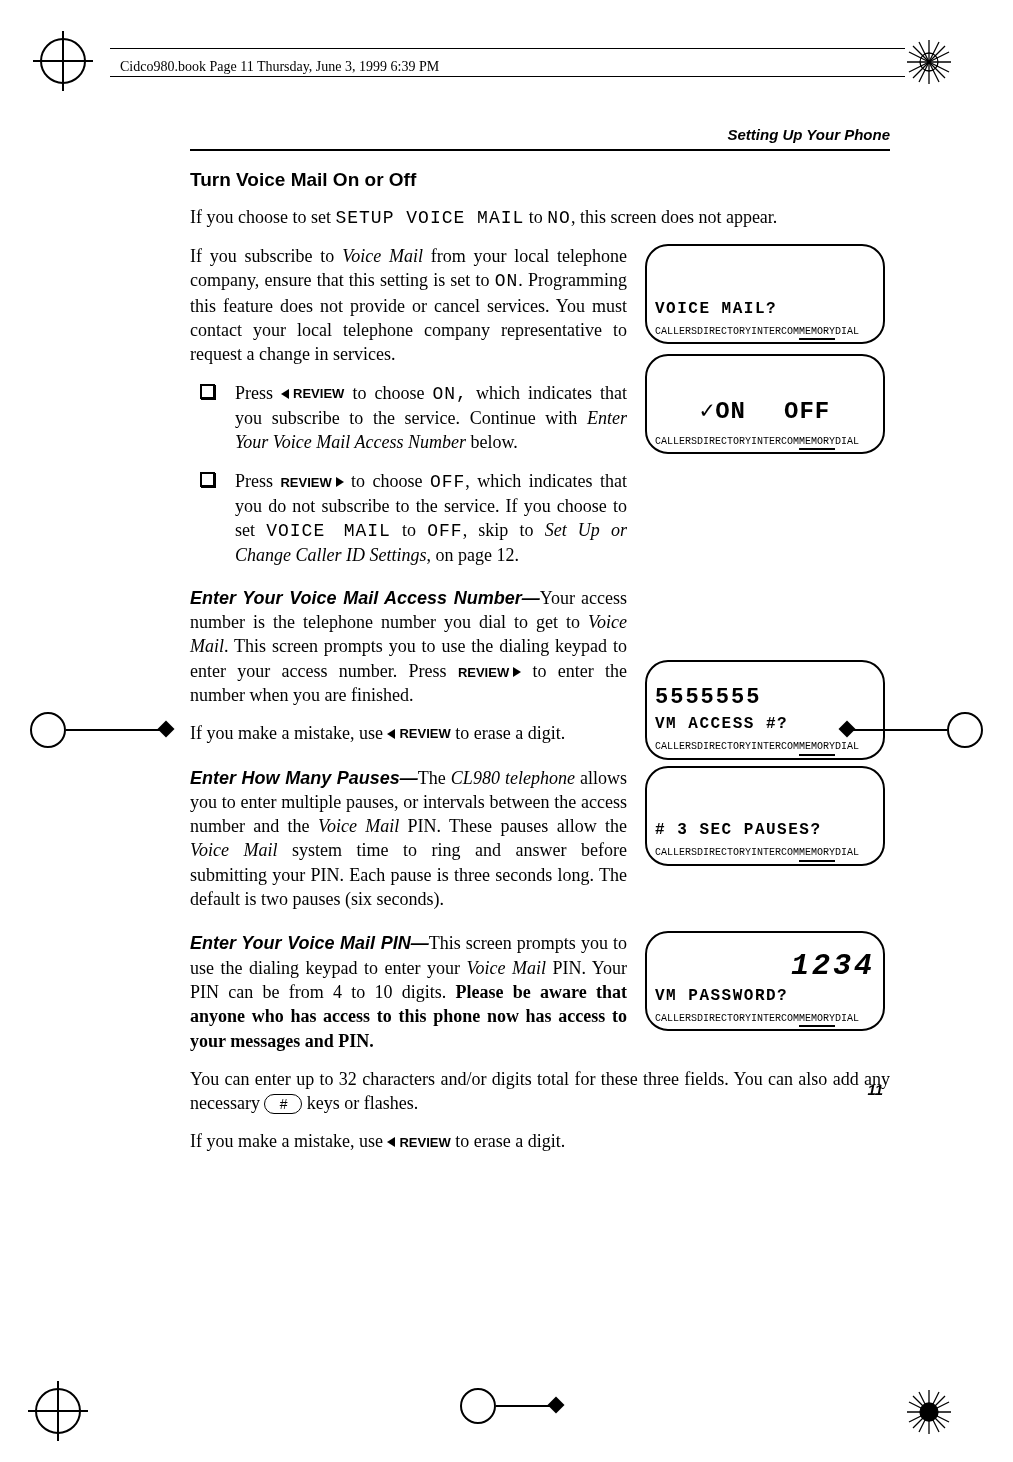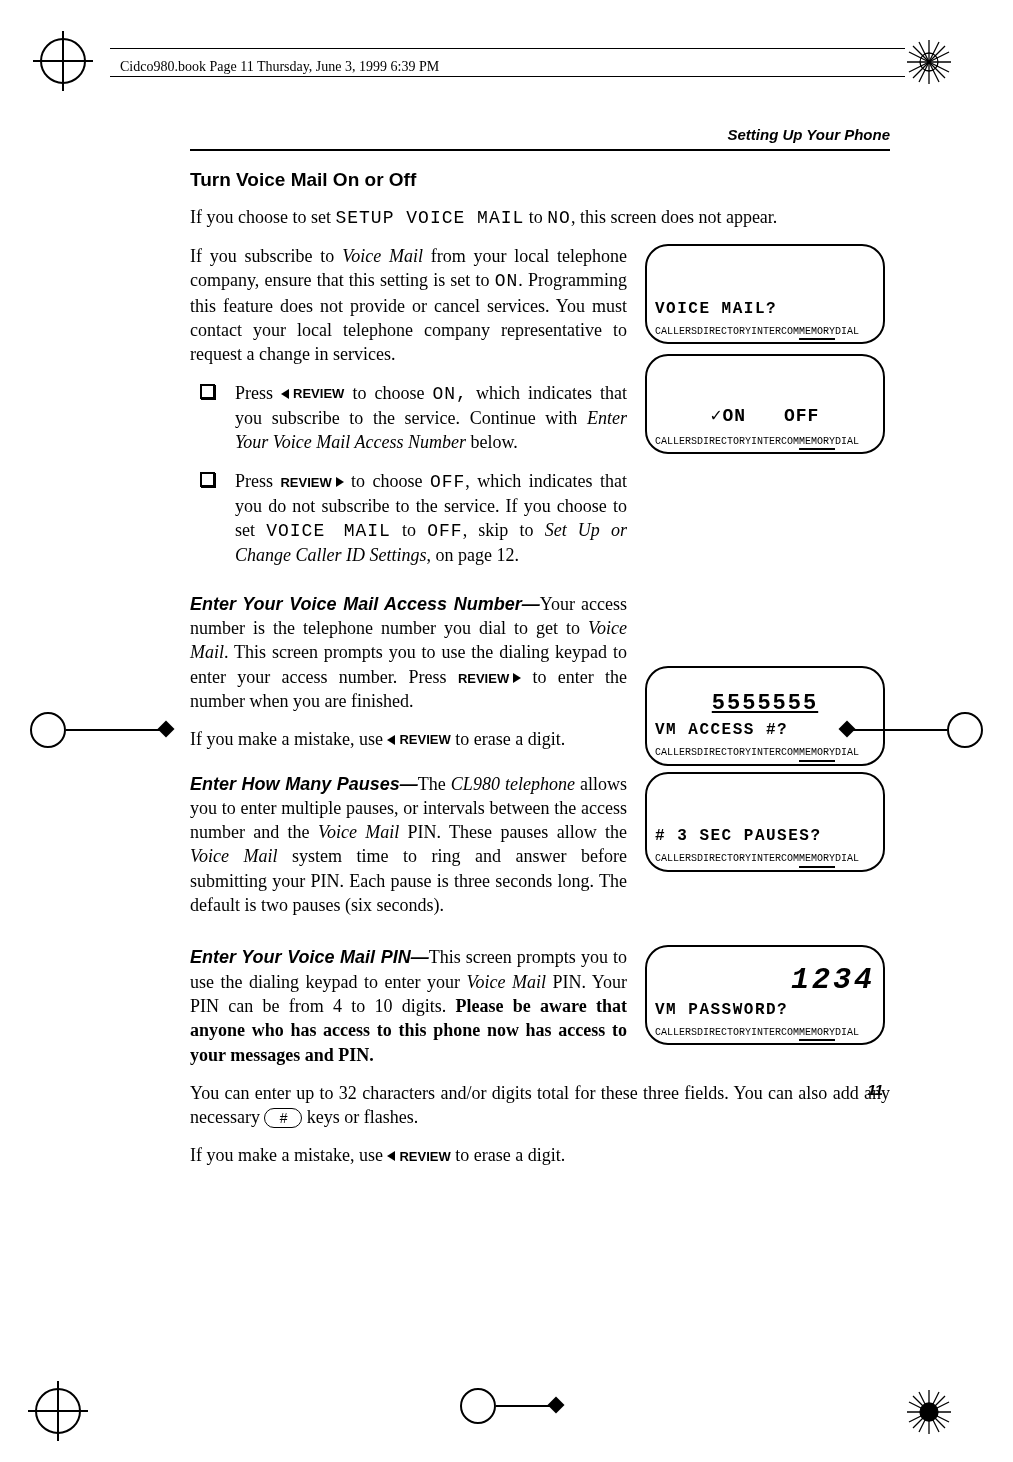--- a/index.html
+++ b/index.html
@@ -107,23 +107,22 @@
     border: 2px solid #000; border-radius: 23px;
     width: 240px; height: 100px;
     padding: 6px 8px 2px;
     font-family: 'Courier New', monospace;
     display: flex; flex-direction: column;
     justify-content: flex-end;
   }
   .screen .big-line {
     font-family: 'Courier New', monospace; font-weight: bold;
     letter-spacing: 2px; font-size: 22px;
-    text-align: center; margin-bottom: 2px;
+    text-align: left; margin-bottom: 2px;
     font-feature-settings: "tnum";
-    text-decoration: underline;
   }
   .screen .prompt {
     font-size: 16px; letter-spacing: 1.5px;
     text-align: left;
     font-weight: bold;
   }
   .screen .menu {
     display: flex; justify-content: flex-start;
     font-family: Liberation Mono, monospace;
     font-size: 10px; border-top: none;
@@ -131,21 +130,21 @@
   }
   .screen .menu span { padding-top: 2px; }
   .screen .menu .underline { border-bottom: 2px solid #000; }
   .seven-seg {
     font-family: 'Courier New', monospace; font-size: 30px;
     font-style: italic; font-weight: bold; letter-spacing: 3px;
     text-align: right;
   }
   .screen .onoff {
     display: flex; gap: 20px; justify-content: center;
-    font-size: 18px; font-weight: bold; letter-spacing: 1px;
+    font-size: 24px; font-weight: bold; letter-spacing: 1px;
     margin-bottom: 2px;
     text-align: center;
   }
 
   .page-num {
     position: absolute; right: 130px; top: 1080px;
     font-family: Arial, Helvetica, sans-serif;
     font-style: italic; font-weight: bold; font-size: 15px;
   }
 </style>
@@ -269,21 +268,21 @@
           <span>CALLERS</span>
             <span>DIRECTORY</span>
             <span>INTERCOM</span>
             <span class="underline">MEMORY</span>
             <span>DIAL</span>
         </div>
       </div>
     </div>
   </div>
 
-  <div class="two-col" style="margin-top:10px;">
+  <div class="two-col" style="margin-top:4px;">
     <div class="left">
       <p class="para">
         <span class="subhead">Enter Your Voice Mail Access Number—</span><span>Your access number is the telephone number you dial to get to </span><i>Voice Mail</i><span>. This screen prompts you to use the dialing keypad to enter your access number. Press </span><span class="review-btn">
             <span>REVIEW</span>
             <span class="tri-right"></span>
           </span><span> to enter the number when you are finished.</span>
       </p>
       <p class="para">
         <span>If you make a mistake, use </span><span class="review-btn">
             <span class="tri-left"></span>
@@ -319,21 +318,21 @@
           <span>CALLERS</span>
             <span>DIRECTORY</span>
             <span>INTERCOM</span>
             <span class="underline">MEMORY</span>
             <span>DIAL</span>
         </div>
       </div>
     </div>
   </div>
 
-  <div class="two-col" style="margin-top:14px;">
+  <div class="two-col" style="margin-top:6px;">
     <div class="left">
       <p class="para">
         <span class="subhead">Enter Your Voice Mail PIN—</span><span>This screen prompts you to use the dialing keypad to enter your </span><i>Voice Mail</i><span> PIN. Your PIN can be from 4 to 10 digits. </span><b>Please be aware that anyone who has access to this phone now has access to your messages and PIN.</b>
       </p>
     </div>
     <div class="right">
       <div class="screen">
         <div class="seven-seg">1234</div>
         <div class="prompt">VM PASSWORD?</div>
         <div class="menu">

